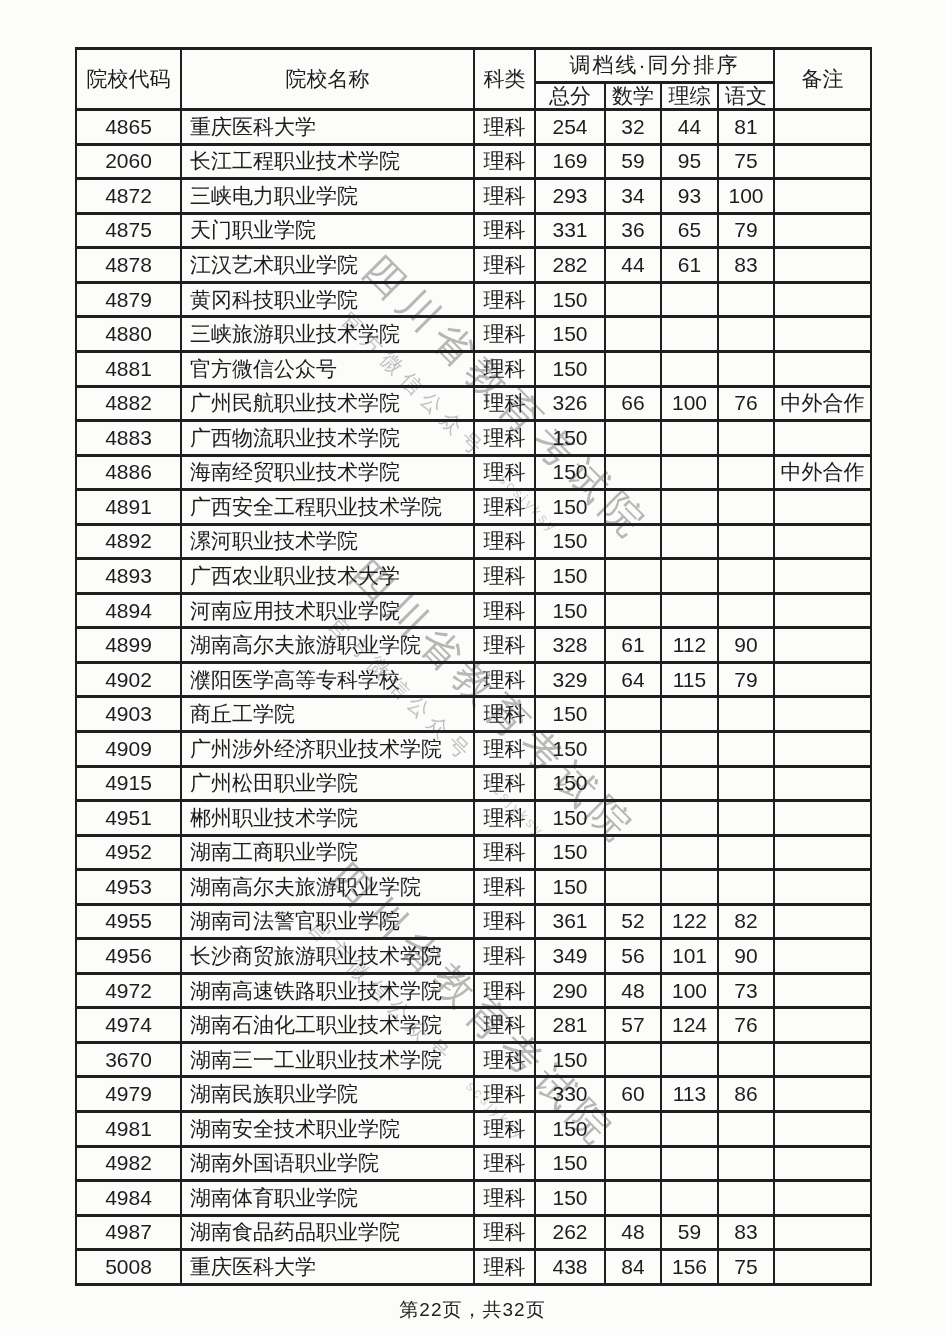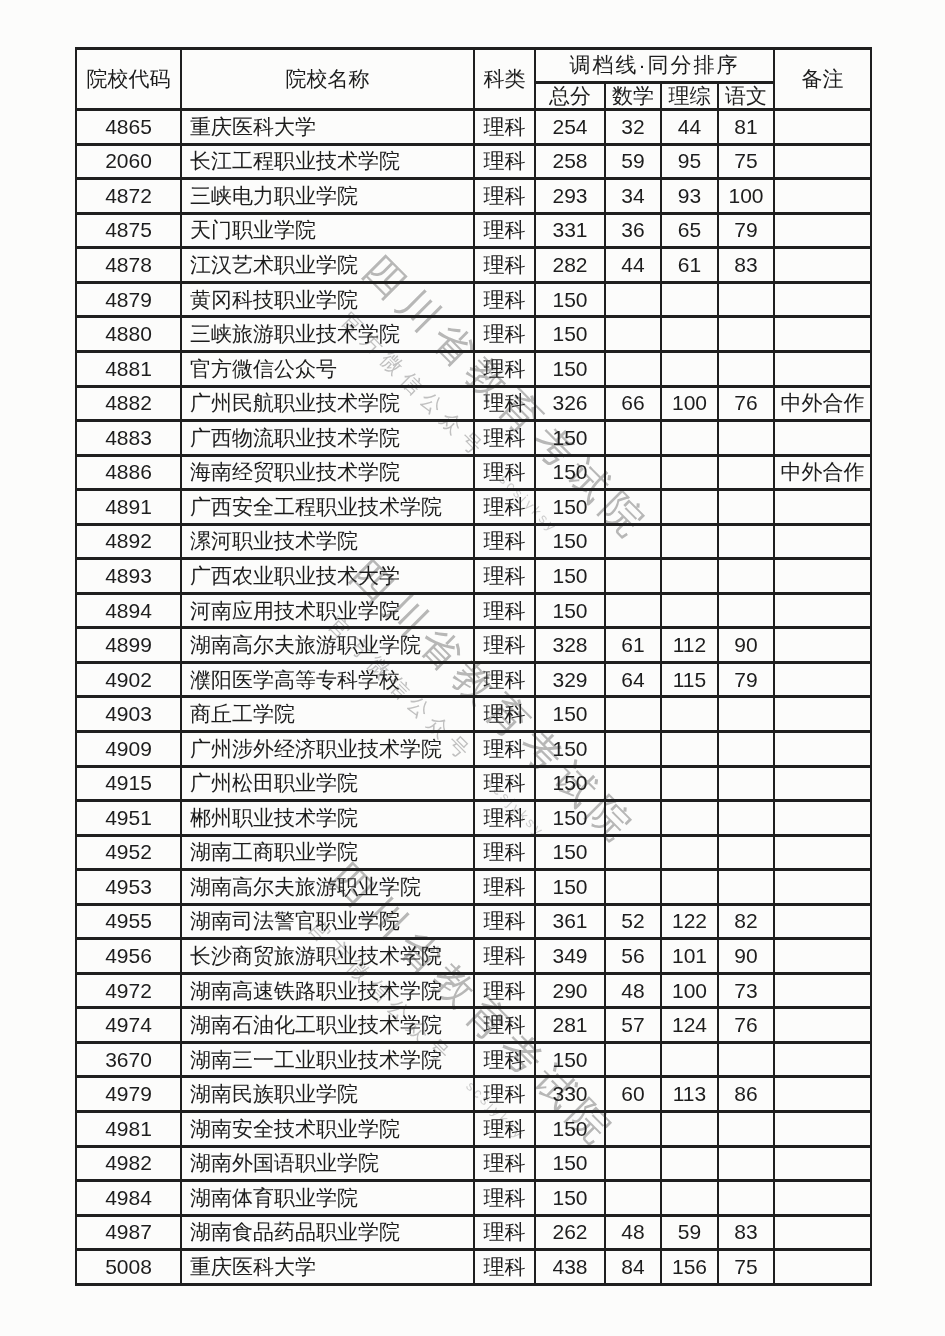--- a/index.html
+++ b/index.html
@@ -112,21 +112,21 @@
           <td>254</td>
           <td>32</td>
           <td>44</td>
           <td>81</td>
           <td></td>
         </tr>
         <tr>
           <td>2060</td>
           <td class="c-name">长江工程职业技术学院</td>
           <td>理科</td>
-          <td>258</td>
+          <td>169</td>
           <td>59</td>
           <td>95</td>
           <td>75</td>
           <td></td>
         </tr>
         <tr>
           <td>4872</td>
           <td class="c-name">三峡电力职业学院</td>
           <td>理科</td>
           <td>293</td>
@@ -441,14 +441,15 @@
           <td>理科</td>
           <td>438</td>
           <td>84</td>
           <td>156</td>
           <td>75</td>
           <td></td>
         </tr>
       </tbody>
   </table>
 
+  <div class="footer">第22页，共32页</div>
 
 </div>
 
 </body></html>

